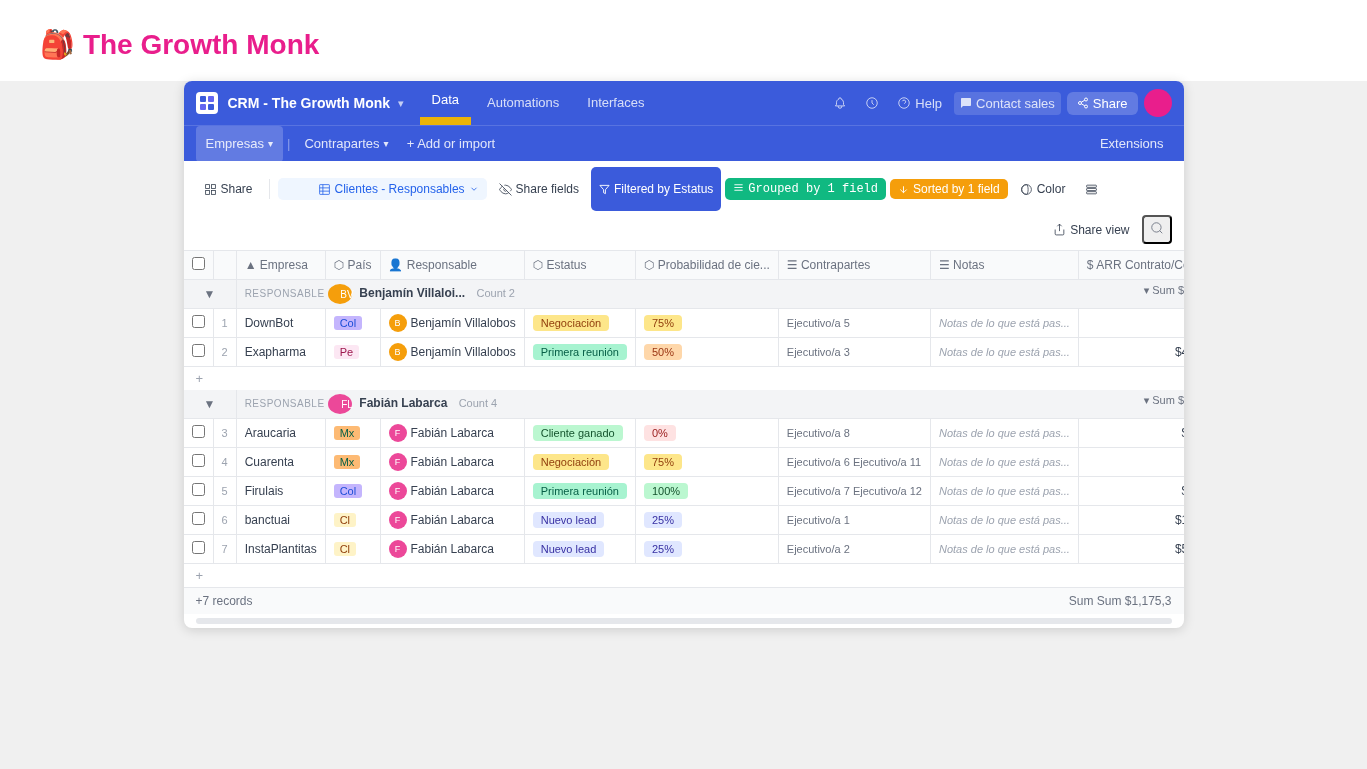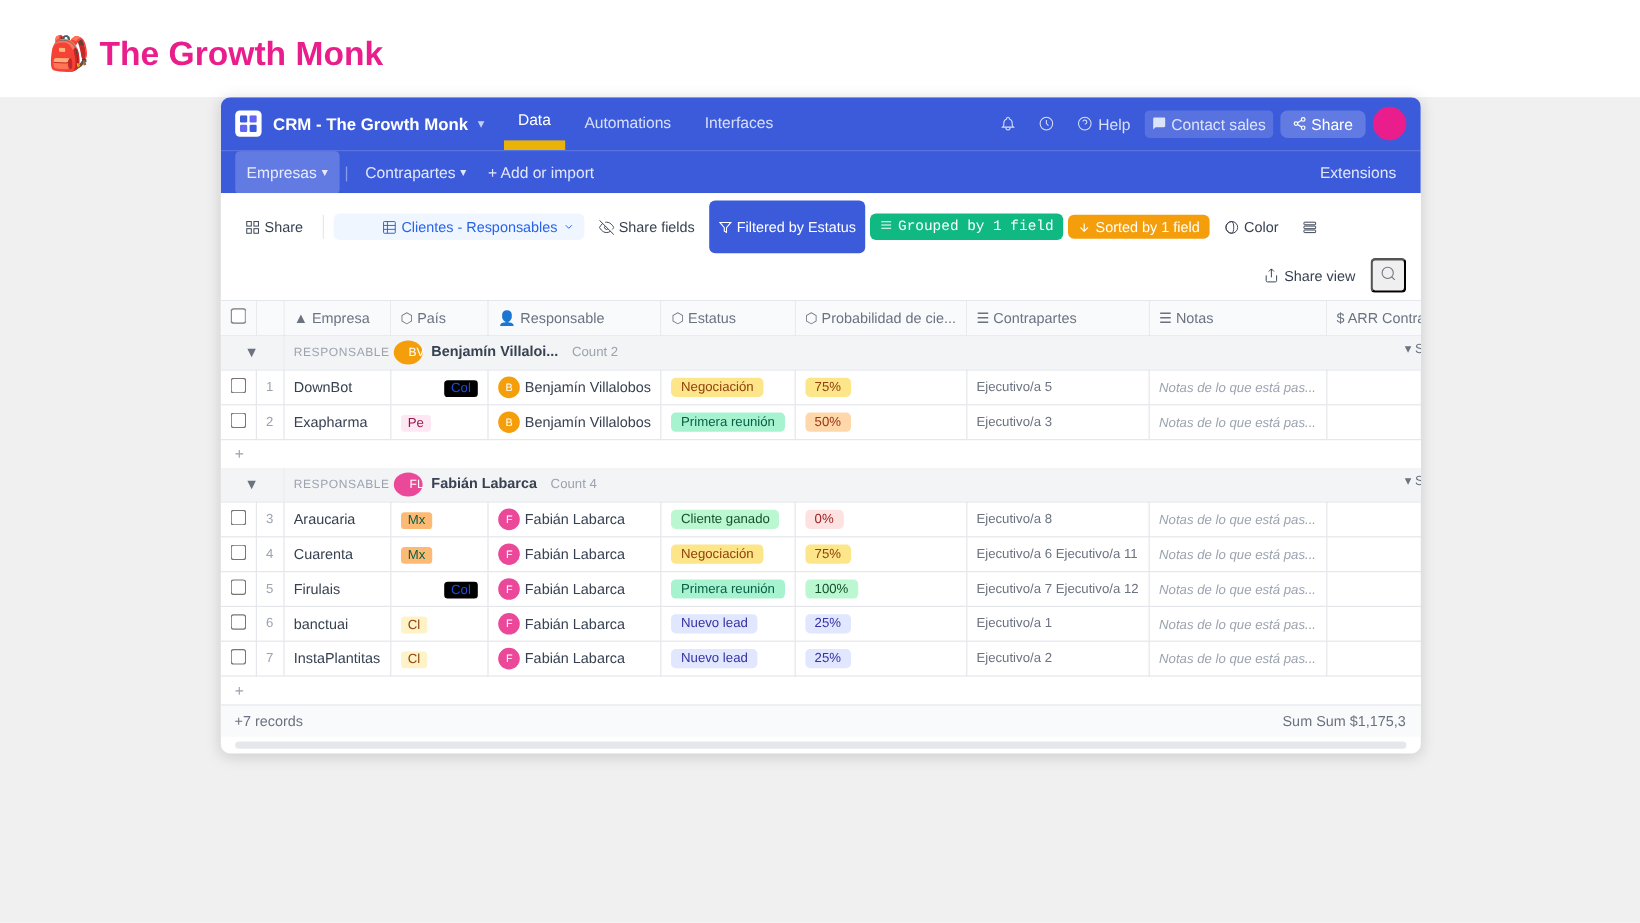--- a/index.html
+++ b/index.html
@@ -298,21 +298,21 @@
       font-size: 11px;
     }
 
     .country-badge {
       display: inline-block;
       padding: 1px 6px;
       border-radius: 3px;
       font-size: 11px;
       font-weight: 500;
     }
-    .country-col { background: #000000; color: #1d4ed8; margin-left: 36px; }
+    .country-col { background: #c4b5fd; color: #1d4ed8; }
     .country-pe { background: #fce7f3; color: #9d174d; }
     .country-mx { background: #fdba74; color: #065f46; }
     .country-cl { background: #fef3c7; color: #92400e; }
 
     .status-badge {
       display: inline-block;
       padding: 2px 8px;
       border-radius: 4px;
       font-size: 11px;
       font-weight: 500;

